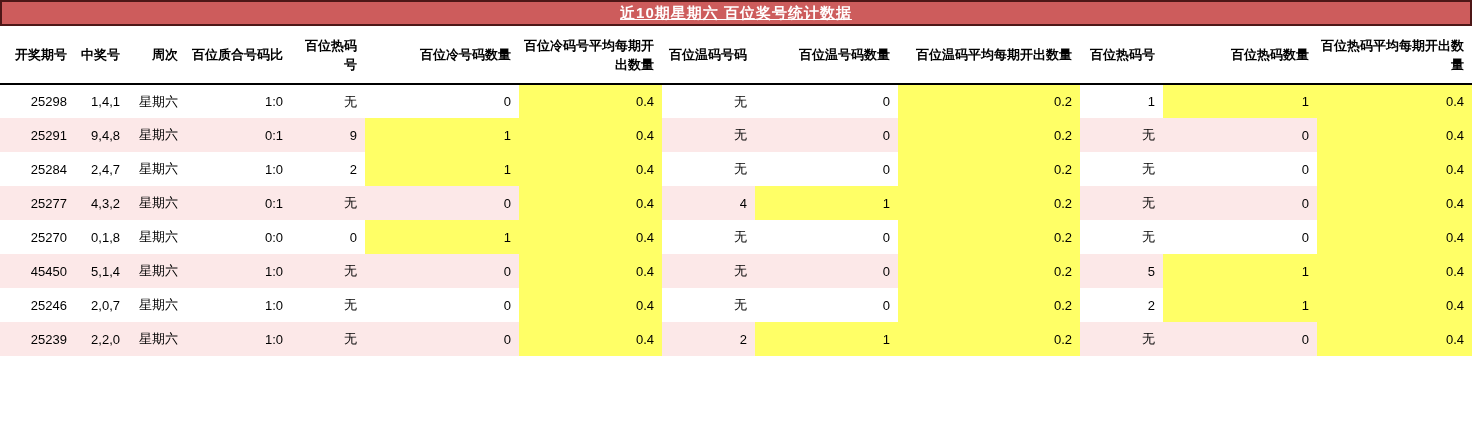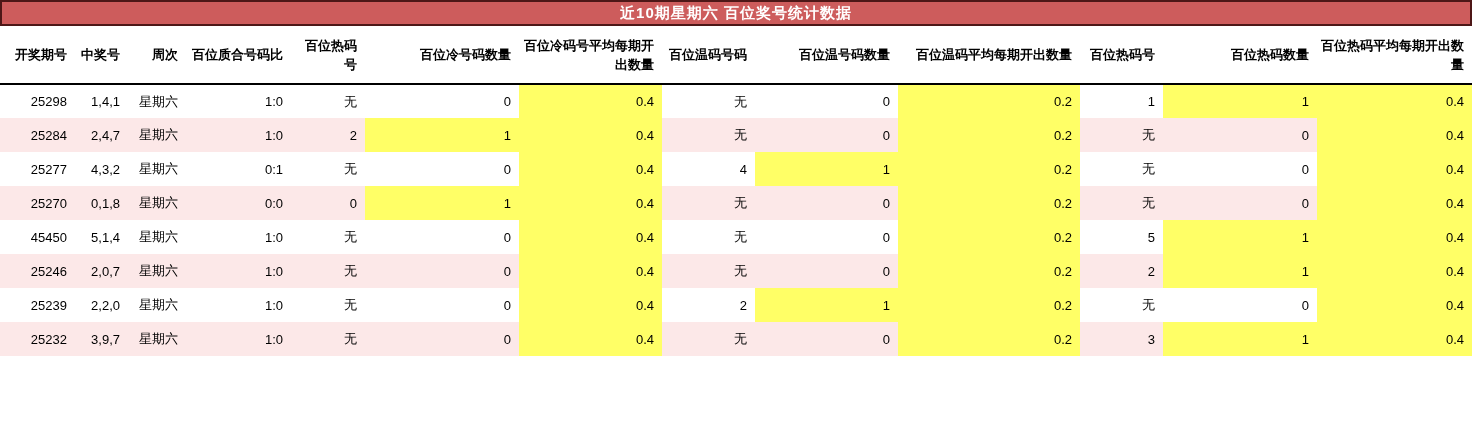--- a/index.html
+++ b/index.html
@@ -12,20 +12,21 @@
     box-sizing:border-box;
     width:1472px;height:26px;
     background:var(--title-bg,#cd5c5c);
     border:2px solid var(--title-border,#4d1717);
     color:#ffffff;
     font-weight:bold;
     font-size:15px;
     line-height:21px;
     text-align:center;
     letter-spacing:1px;
+    text-decoration:underline;
   }
   table.stats{
     width:1472px;
     border-collapse:collapse;
     table-layout:fixed;
     font-size:13px;
     padding-left:44px;
   }
   table.stats th{
     box-sizing:border-box;
@@ -102,20 +103,35 @@
         <td>0</td>
         <td class="hl">0.4</td>
         <td>无</td>
         <td>0</td>
         <td class="hl">0.2</td>
         <td>1</td>
         <td class="hl">1</td>
         <td class="hl">0.4</td>
       </tr>
       <tr class="data-row">
+        <td>25291</td>
+        <td>9,4,8</td>
+        <td>星期六</td>
+        <td>0:1</td>
+        <td>9</td>
+        <td class="hl">1</td>
+        <td class="hl">0.4</td>
+        <td>无</td>
+        <td>0</td>
+        <td class="hl">0.2</td>
+        <td>无</td>
+        <td>0</td>
+        <td class="hl">0.4</td>
+      </tr>
+      <tr class="data-row">
         <td>25284</td>
         <td>2,4,7</td>
         <td>星期六</td>
         <td>1:0</td>
         <td>2</td>
         <td class="hl">1</td>
         <td class="hl">0.4</td>
         <td>无</td>
         <td>0</td>
         <td class="hl">0.2</td>
@@ -189,31 +205,16 @@
         <td>星期六</td>
         <td>1:0</td>
         <td>无</td>
         <td>0</td>
         <td class="hl">0.4</td>
         <td>2</td>
         <td class="hl">1</td>
         <td class="hl">0.2</td>
         <td>无</td>
         <td>0</td>
-        <td class="hl">0.4</td>
-      </tr>
-      <tr class="data-row">
-        <td>25232</td>
-        <td>3,9,7</td>
-        <td>星期六</td>
-        <td>1:0</td>
-        <td>无</td>
-        <td>0</td>
-        <td class="hl">0.4</td>
-        <td>无</td>
-        <td>0</td>
-        <td class="hl">0.2</td>
-        <td>3</td>
-        <td class="hl">1</td>
         <td class="hl">0.4</td>
       </tr>
     </tbody>
 </table>
 
 </body></html>

